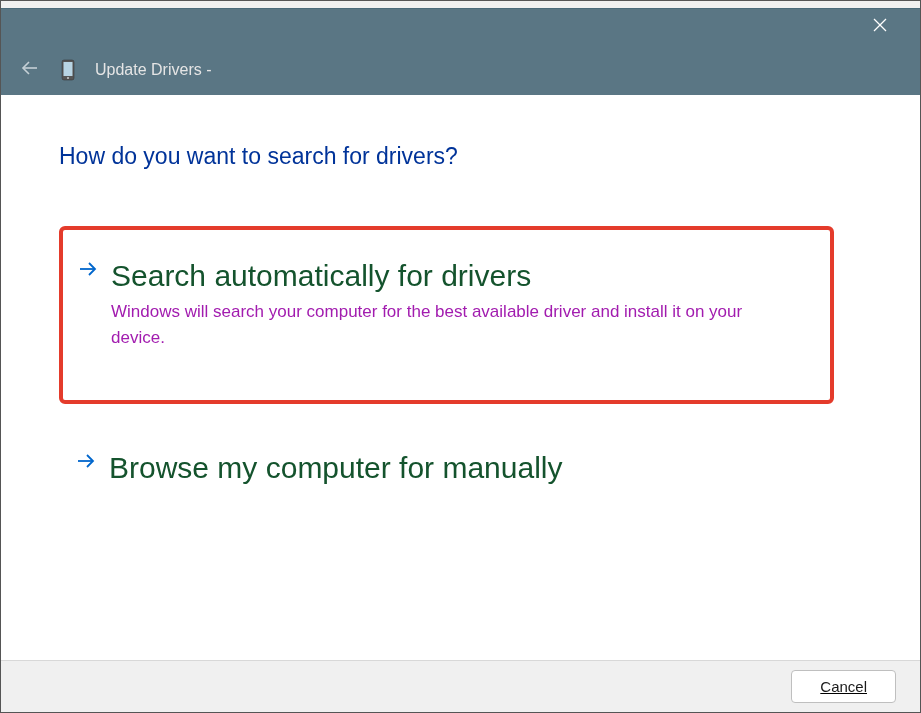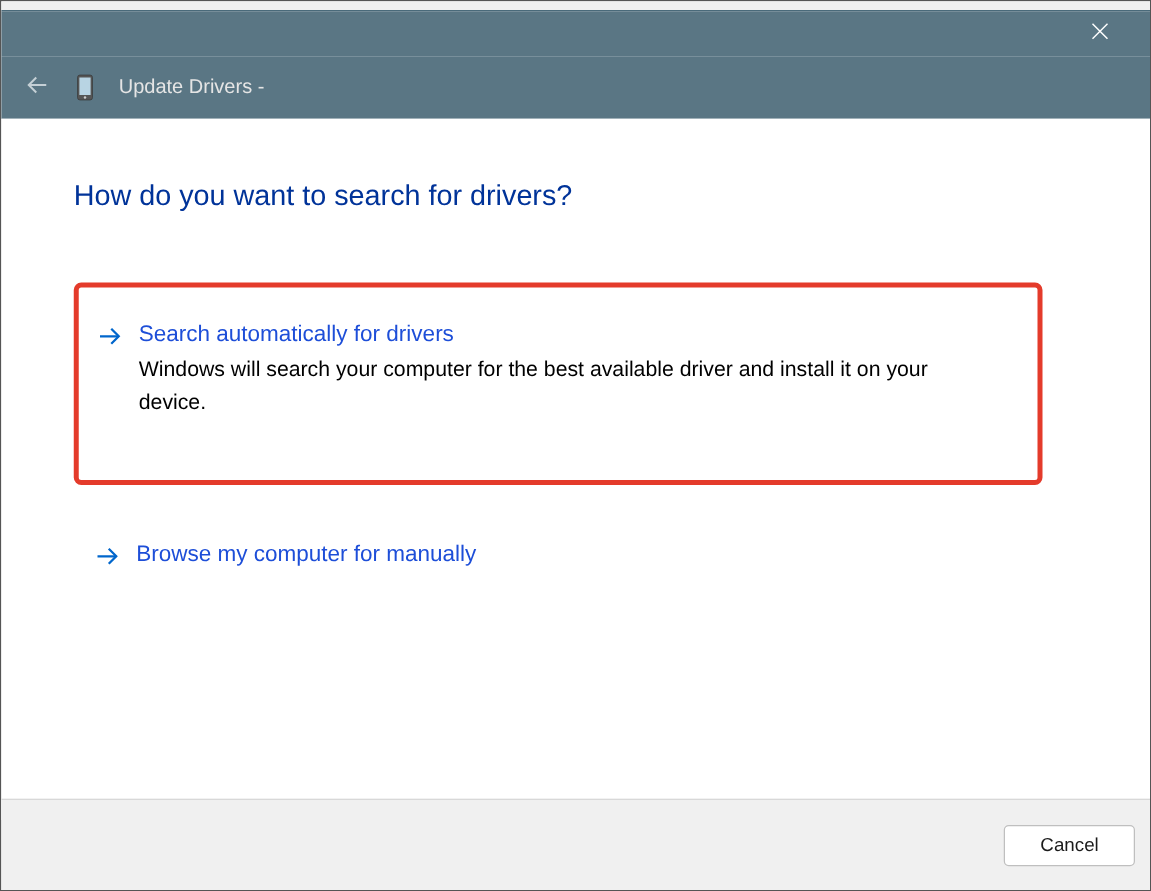--- a/index.html
+++ b/index.html
@@ -109,45 +109,46 @@
       justify-content: center;
     }
     .option-arrow svg {
       width: 18px;
       height: 14px;
     }
     .option-text {
       flex: 1;
     }
     .option-title {
-      color: #1d4ed8;
-      font-size: 18px;
+      color: #14532d;
+      font-size: 30px;
       font-weight: 400;
       margin-bottom: 4px;
       line-height: 1.3;
     }
     .option-desc {
-      color: #000000;
+      color: #a21caf;
       font-size: 17px;
       font-weight: 400;
       line-height: 1.5;
       max-width: 640px;
     }
     .footer {
       position: absolute;
       bottom: 0;
       left: 0;
       right: 0;
-      height: 73px;
+      height: 52px;
       background: #f0f0f0;
       border-top: 1px solid #d8d8d8;
       display: flex;
       align-items: center;
       justify-content: flex-end;
-      padding-right: 12px;
+      padding-right: 24px;
+      text-decoration: underline;
     }
     .cancel-btn {
       background: #ffffff;
       border: 1px solid #bfbfbf;
       border-radius: 4px;
       padding: 7px 28px;
       font-size: 15px;
       color: #1a1a1a;
       cursor: pointer;
     }

